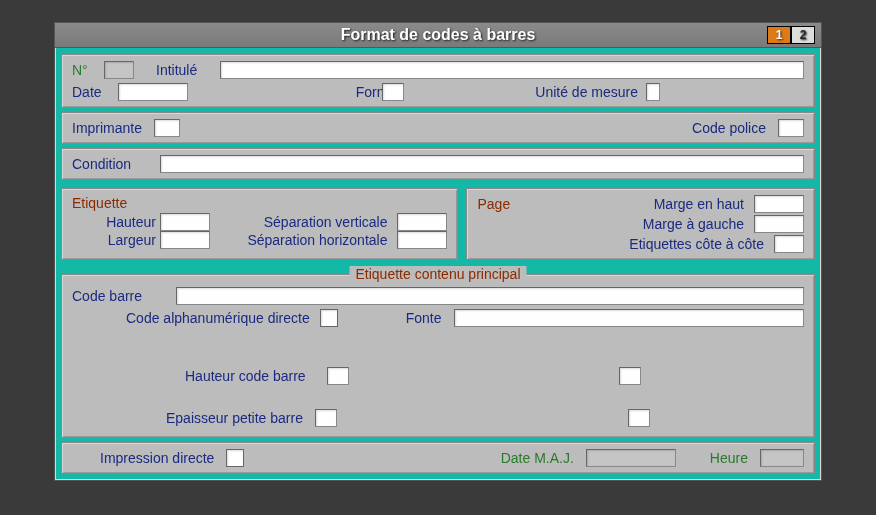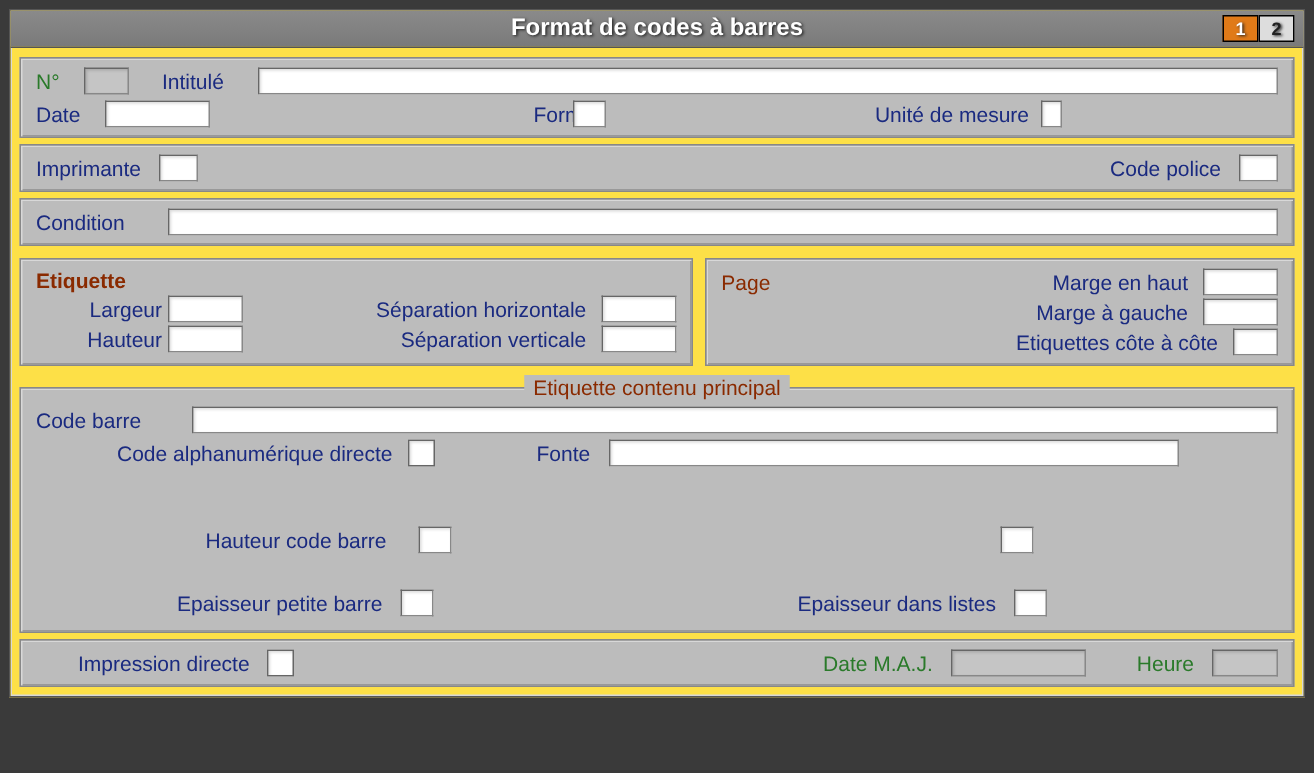--- a/index.html
+++ b/index.html
@@ -3,23 +3,23 @@
 <meta charset="utf-8">
 <style>
   * { box-sizing: border-box; margin: 0; padding: 0; }
   body {
     background: #3a3a3a;
     font-family: Arial, Helvetica, sans-serif;
     font-size: 14px;
     padding: 6px;
   }
   .window {
-    width: 864px;
-    margin: 0 auto;
-    background: #fde047;
+    width: 768px;
+    margin: 16px auto;
+    background: #14b8a6;
     border: 1px solid #555;
     box-shadow: inset 0 0 0 1px #d8d8d8;
   }
   .titlebar {
     background: linear-gradient(#8a8a8a,#7a7a7a);
     color: #fff;
     font-weight: bold;
     text-align: center;
     padding: 3px 6px;
     font-size: 16px;
@@ -157,33 +157,33 @@
 
     <div class="section">
       <div class="row">
         <span class="lbl" style="width:84px;">Condition</span>
         <span class="fld" style="flex:1;"></span>
       </div>
     </div>
 
     <div class="twocol">
       <div class="section" style="flex:1.15;">
-        <div class="lbl-red" style="margin-bottom:2px;font-weight:bold;">Etiquette</div>
+        <div class="lbl-red" style="margin-bottom:2px;">Etiquette</div>
+        <div class="row" style="margin-top:2px;">
+          <span class="lbl" style="width:80px; text-align:right; margin-left:4px;">Hauteur</span>
+          <span class="fld" style="width:50px;"></span>
+          <span style="flex:1;"></span>
+          <span class="lbl" style="text-align:right;">Séparation verticale</span>
+          <span class="fld" style="width:50px; margin-left:6px;"></span>
+        </div>
         <div class="row">
           <span class="lbl" style="width:80px; text-align:right; margin-left:4px;">Largeur</span>
           <span class="fld" style="width:50px;"></span>
           <span style="flex:1;"></span>
           <span class="lbl" style="text-align:right;">Séparation horizontale</span>
-          <span class="fld" style="width:50px; margin-left:6px;"></span>
-        </div>
-        <div class="row" style="margin-top:2px;">
-          <span class="lbl" style="width:80px; text-align:right; margin-left:4px;">Hauteur</span>
-          <span class="fld" style="width:50px;"></span>
-          <span style="flex:1;"></span>
-          <span class="lbl" style="text-align:right;">Séparation verticale</span>
           <span class="fld" style="width:50px; margin-left:6px;"></span>
         </div>
       </div>
       <div class="section" style="flex:1;">
         <div class="row">
           <span class="lbl-red" style="width:60px;">Page</span>
           <span style="flex:1;"></span>
           <span class="lbl" style="text-align:right;">Marge en haut</span>
           <span class="fld" style="width:50px; margin-left:6px;"></span>
         </div>
@@ -223,21 +223,20 @@
         <span style="flex:1;"></span>
         <span class="fld" style="width:22px; margin-left:8px;"></span>
         <span style="width:150px;"></span>
       </div>
 
       <div class="row" style="margin-top:24px; margin-bottom:4px;">
         <span style="width:90px;"></span>
         <span class="lbl">Epaisseur petite barre</span>
         <span class="fld" style="width:22px; margin-left:8px;"></span>
         <span style="flex:1;"></span>
-        <span class="lbl">Epaisseur dans listes</span>
         <span class="fld" style="width:22px; margin-left:8px;"></span>
         <span style="width:150px;"></span>
       </div>
     </div>
 
     <div class="section">
       <div class="row">
         <span style="width:24px;"></span>
         <span class="lbl">Impression directe</span>
         <span class="chk" style="margin-left:8px;"></span>

